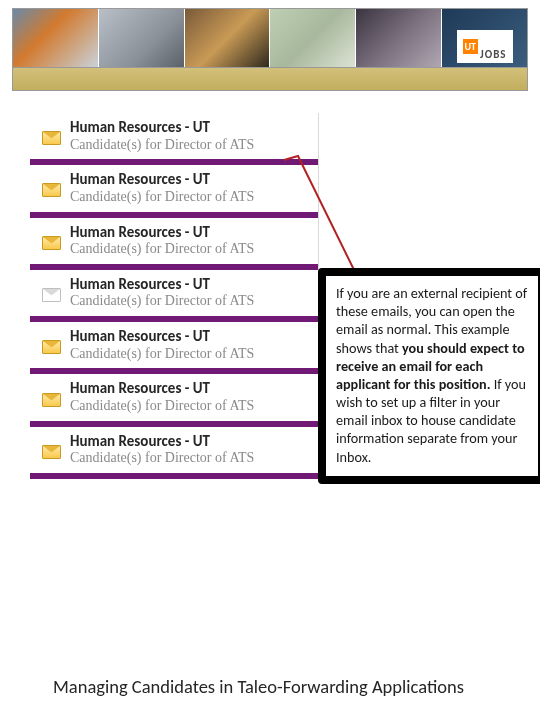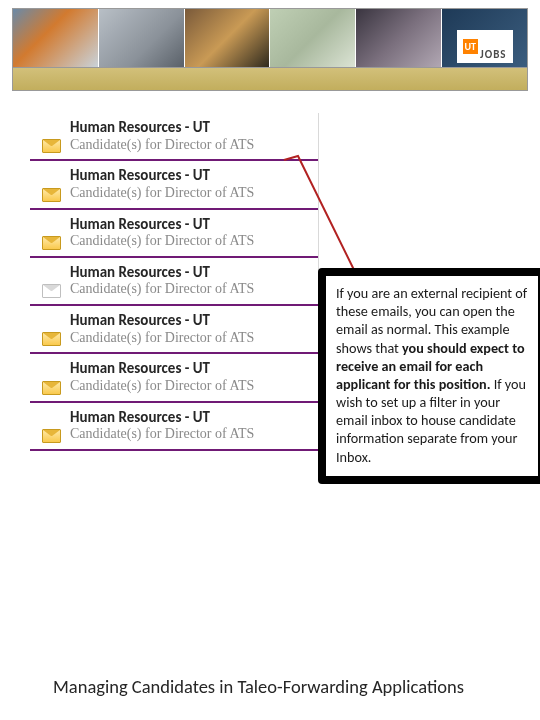--- a/index.html
+++ b/index.html
@@ -72,24 +72,24 @@
     background: #fff;
   }
   .day-label {
     color: #1e4e9c;
     font-size: 15px;
     padding: 0 0 4px 12px;
     opacity: 0.35;
   }
   .mail-row {
     display: flex;
-    align-items: flex-end;
+    align-items: center;
     gap: 9px;
     padding: 6px 10px 6px 12px;
-    border-bottom: 2px solid #701a75;
+    border-bottom: 6px solid #701a75;
   }
   .env {
     width: 17px;
     height: 12px;
     margin-top: 4px;
     position: relative;
     background: linear-gradient(#ffe9a8,#f9c94d);
     border: 1px solid #c89a1e;
     border-radius: 1px;
   }

